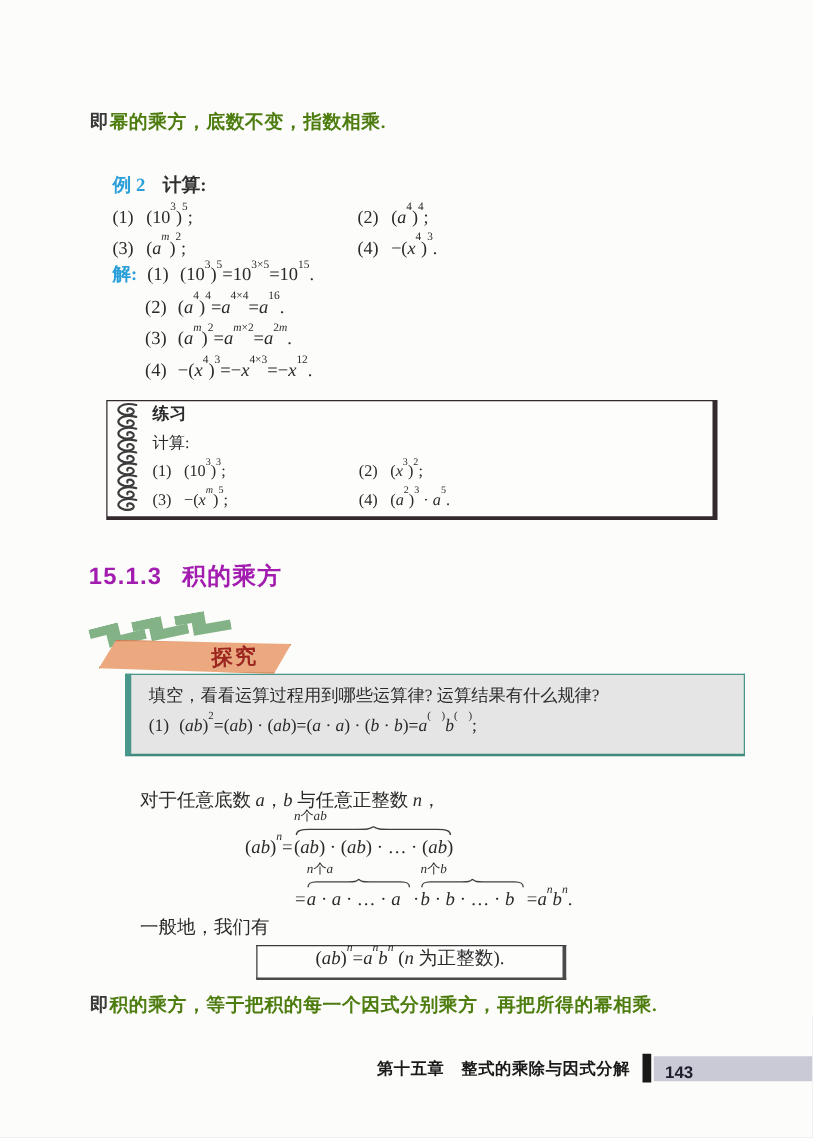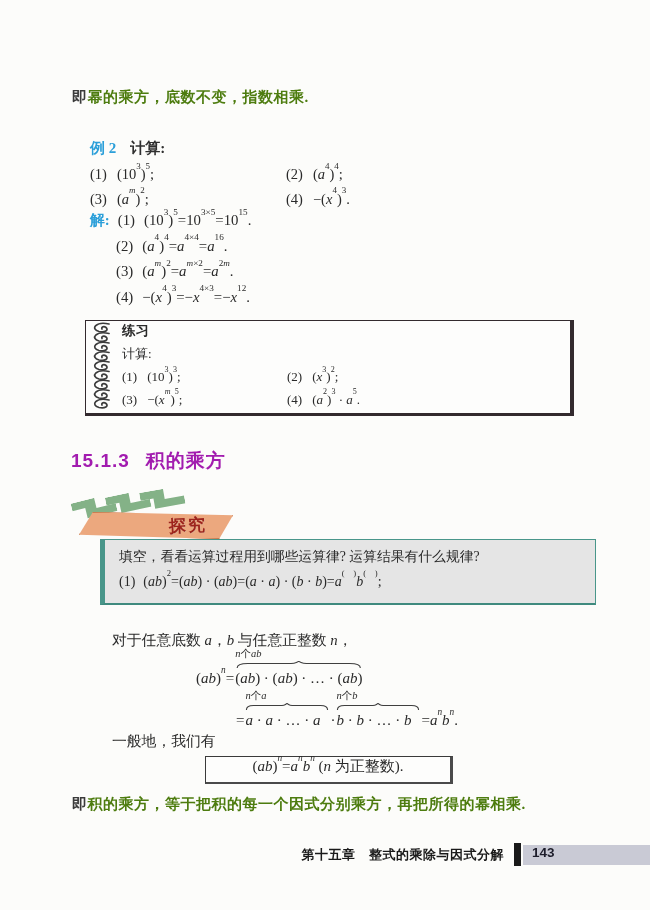--- a/index.html
+++ b/index.html
@@ -94,21 +94,21 @@
   .formula-box{
     position:absolute;left:205px;top:756px;width:244px;height:25px;
     border:1.3px solid #3a3a3a;border-right:3.5px solid #4a4a4a;border-bottom:2px solid #4a4a4a;
     display:flex;justify-content:center;font-size:15px;background:#fdfdfc;
   }
 
   
   .footer{position:absolute;left:0;right:0;top:843px;height:23px;display:flex;justify-content:flex-end;align-items:center;}
   .chapter{font-family:"Liberation Sans","DejaVu Sans",sans-serif;font-weight:700;font-size:13px;color:#1a1a1a;margin-right:10px;letter-spacing:.5px;}
   .vbar{width:7px;height:23px;background:#191919;}
-  .page-band{width:127px;height:20px;background:#c9cad5;margin-left:2px;display:flex;align-items:flex-start;}
+  .page-band{width:127px;height:20px;background:#c9cad5;margin-left:2px;display:flex;align-items:flex-end;}
   .pageno{font-family:"Liberation Sans","DejaVu Sans",sans-serif;font-weight:700;font-size:13.5px;color:#1d1d2b;margin-left:9px;}
 </style>
 </head>
 <body>
 
 <div class="page">
 
   <p class="blue-note note-top"><span class="prefix">即</span><span class="rule">幂的乘方，底数不变，指数相乘.</span></p>
 
   <div class="ex-head">

